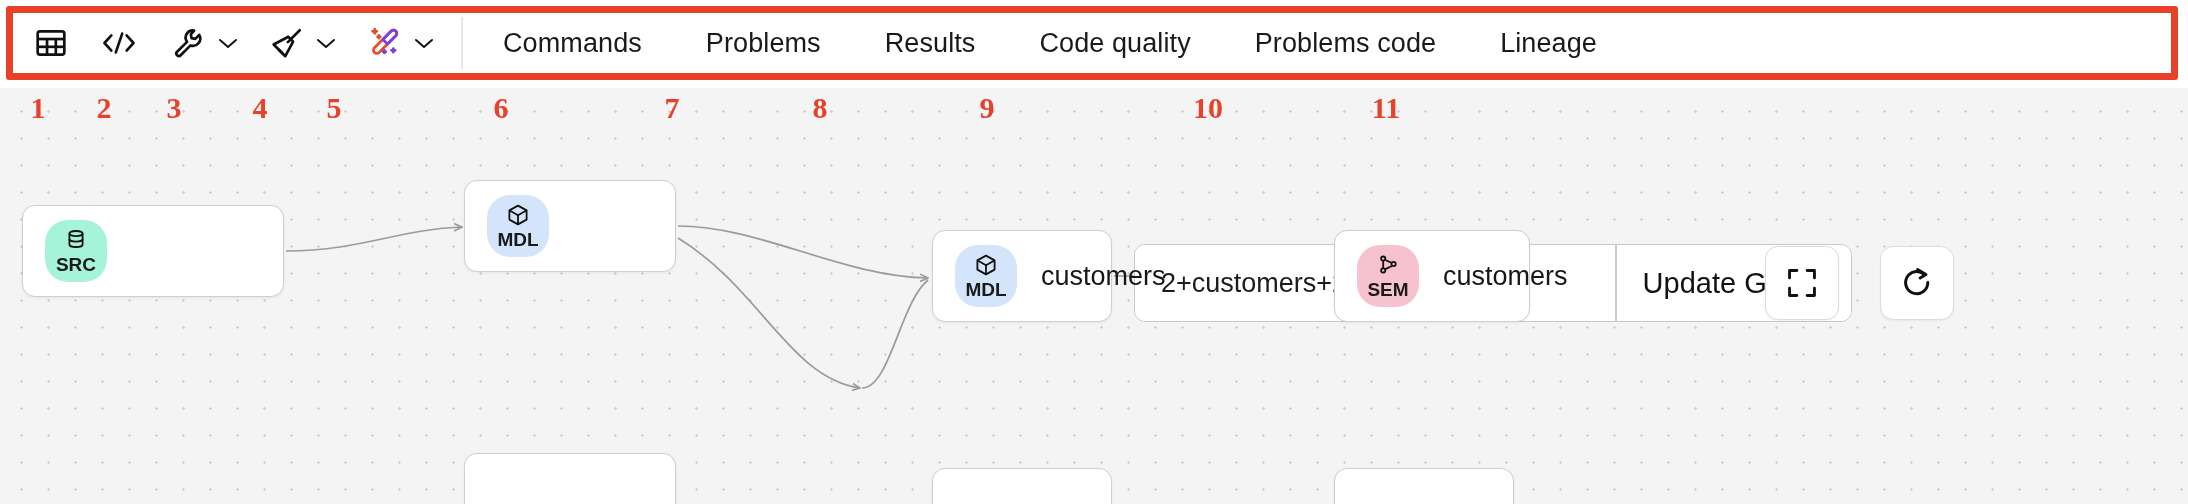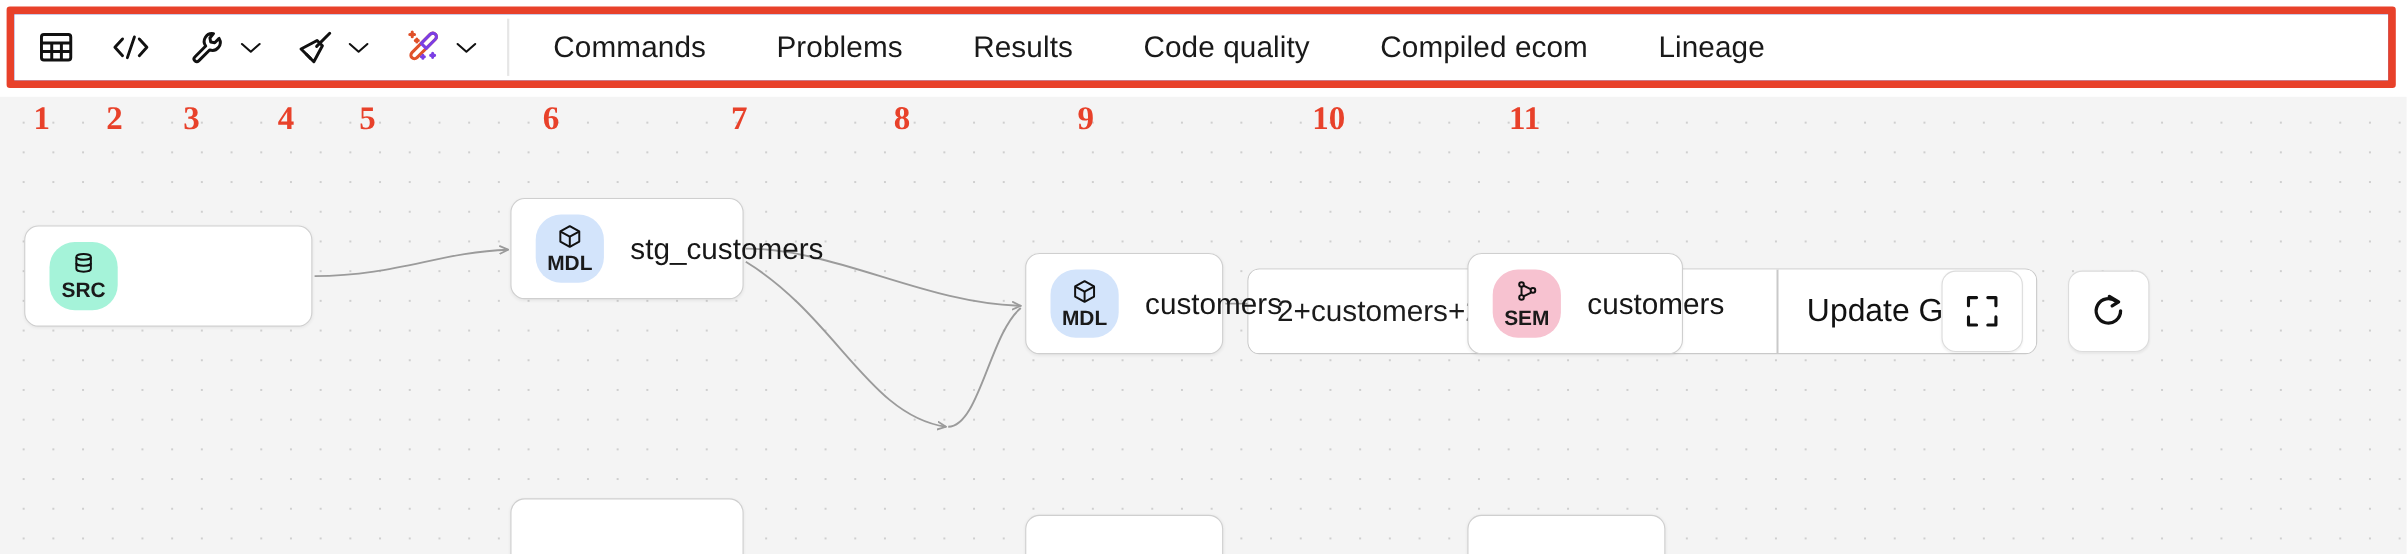--- a/index.html
+++ b/index.html
@@ -218,21 +218,21 @@
         </div>
       </div>
 
       <div class="tool-divider"></div>
 
       <div class="tabs">
         <div class="tab">Commands</div>
         <div class="tab">Problems</div>
         <div class="tab">Results</div>
         <div class="tab">Code quality</div>
-        <div class="tab">Compiled ecom</div>
+        <div class="tab">Problems code</div>
         <div class="tab">Lineage</div>
       </div>
     </div>
   </div>
 
   <div class="canvas">
 
     <svg class="edges">
       <defs>
         <marker id="arrow" markerWidth="9" markerHeight="9" refX="8" refY="4.5" orient="auto" markerUnits="userSpaceOnUse">
@@ -285,21 +285,20 @@
 
     <div class="node" style="left:464px; top:92px; width:212px; height:92px;">
       <div class="node-badge" style="background:#d3e4fb;">
         <svg width="26" height="24" viewBox="0 0 24 24" fill="none" stroke="#111" stroke-width="1.8" stroke-linejoin="round">
           <path d="M12 2.6 20.6 7.4v9.2L12 21.4 3.4 16.6V7.4z"></path>
           <path d="M3.6 7.5 12 12.2l8.4-4.7"></path>
           <path d="M12 12.2v9.0"></path>
         </svg>
         <span class="badge-text">MDL</span>
       </div>
-      <span class="node-label">stg_customers</span>
     </div>
 
     <div class="node" style="left:932px; top:142px; width:180px; height:92px;">
       <div class="node-badge" style="background:#d3e4fb;">
         <svg width="26" height="24" viewBox="0 0 24 24" fill="none" stroke="#111" stroke-width="1.8" stroke-linejoin="round">
           <path d="M12 2.6 20.6 7.4v9.2L12 21.4 3.4 16.6V7.4z"></path>
           <path d="M3.6 7.5 12 12.2l8.4-4.7"></path>
           <path d="M12 12.2v9.0"></path>
         </svg>
         <span class="badge-text">MDL</span>

